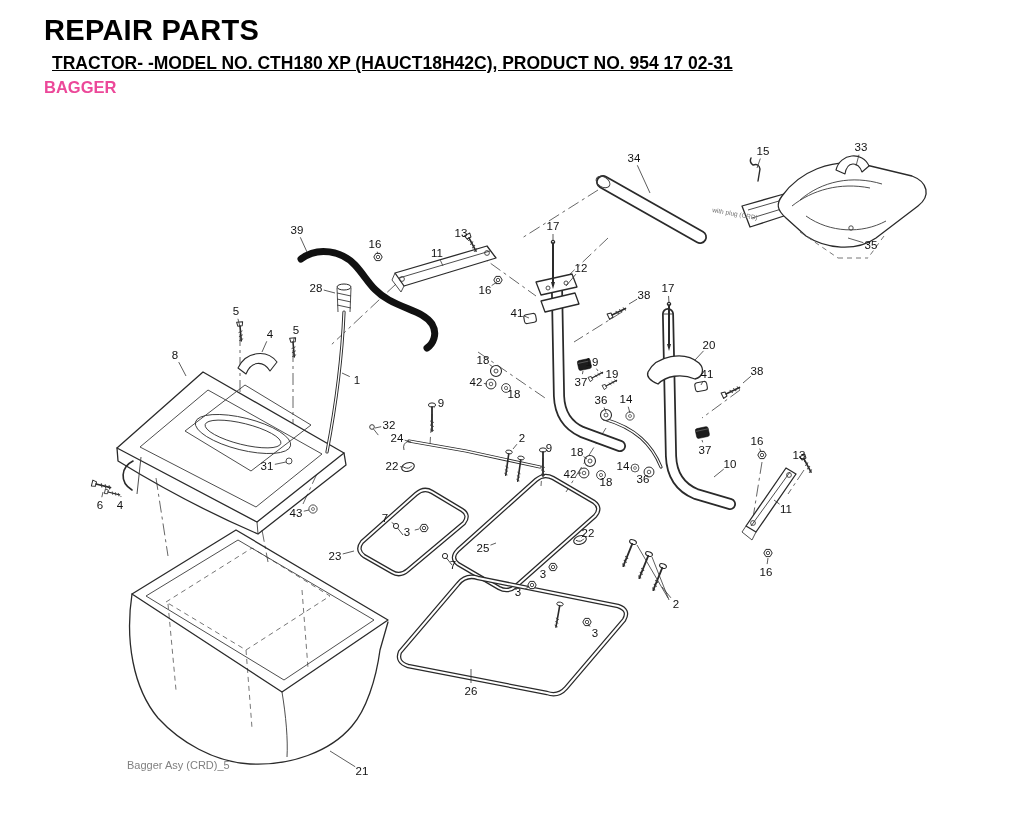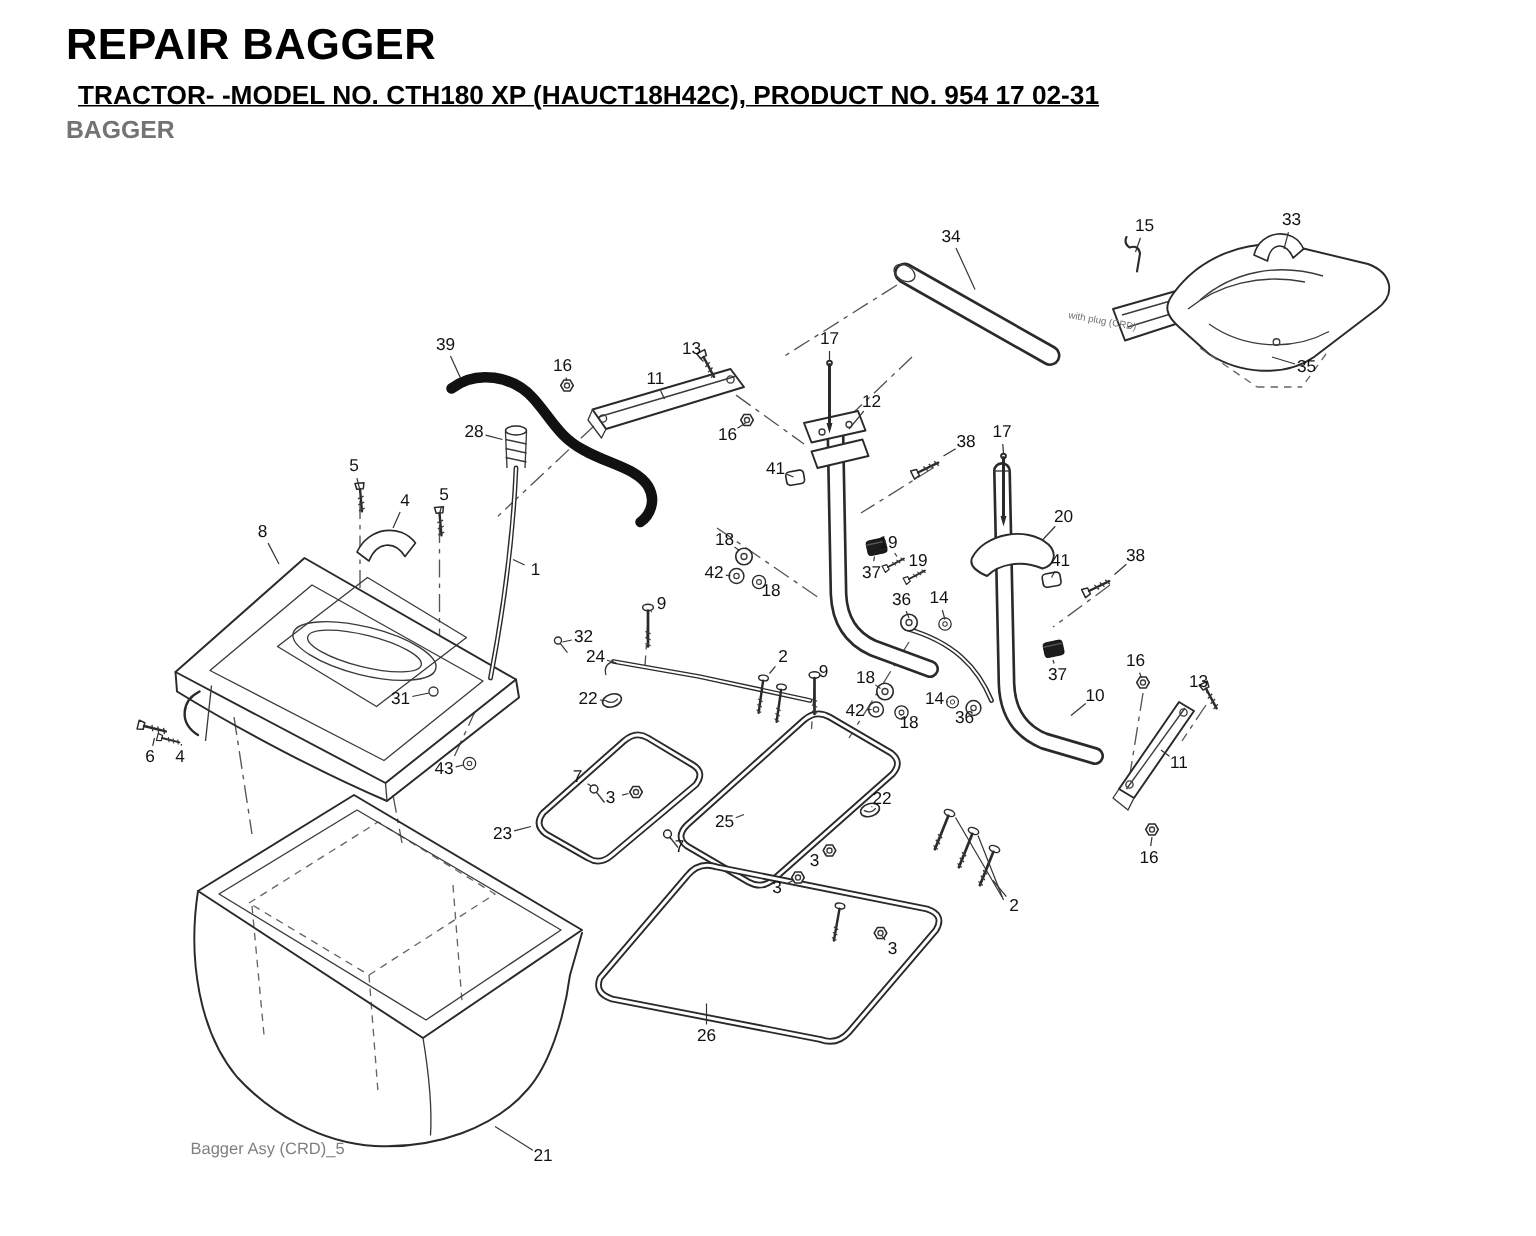--- a/index.html
+++ b/index.html
@@ -3,21 +3,21 @@
 <meta charset="utf-8">
 <style>
   html,body { margin:0; padding:0; background:#fff; }
   .page {
     position:relative; width:1024px; height:824px; background:#ffffff;
     overflow:hidden; font-family:"Liberation Sans", sans-serif;
   }
   header { position:absolute; top:14px; left:44px; z-index:2; }
   h1 { font-size:29px; font-weight:bold; margin:0; color:#000; letter-spacing:.3px; }
   h2 { font-size:17.5px; font-weight:bold; margin:6px 0 0 8px; color:#000;text-decoration:underline; }
-  h3 { font-size:16.5px; font-weight:bold; margin:4px 0 0 0; color:#737373; }
+  h3 { font-size:16.5px; font-weight:bold; margin:4px 0 0 0; color:#ec4899; }
   svg.diagram { position:absolute; top:0; left:0; }
 
   .ln    { stroke:#2a2a2a; fill:none; stroke-width:1.3; stroke-linejoin:round; stroke-linecap:round; }
   .thin  { stroke:#3a3a3a; fill:none; stroke-width:0.9; stroke-linejoin:round; }
   .fillw { fill:#ffffff; stroke:#2a2a2a; stroke-width:1.3; stroke-linejoin:round; }
   .dark  { fill:#1c1c1c; stroke:#000; stroke-width:.5; }
   .tube-o{ stroke:#2a2a2a; stroke-width:12; fill:none; stroke-linecap:round; stroke-linejoin:round; }
   .tube-i{ stroke:#ffffff; stroke-width:8.5; fill:none; stroke-linecap:round; stroke-linejoin:round; }
   .loop-o{ stroke:#2a2a2a; stroke-width:4.5; fill:none; stroke-linejoin:round; }
   .loop-i{ stroke:#ffffff; stroke-width:2;   fill:none; stroke-linejoin:round; }
@@ -28,21 +28,21 @@
   .leader{ stroke:#333; stroke-width:0.8; }
   .part-label { font:11.5px "Liberation Sans", sans-serif; fill:#111; text-anchor:middle; }
   .caption { font:11px "Liberation Sans", sans-serif; fill:#808080; }
   .note    { font:6.5px "Liberation Sans", sans-serif; fill:#707070; }
 </style>
 </head>
 <body>
 
 <div class="page">
   <header>
-    <h1>REPAIR BAGGER</h1>
+    <h1>REPAIR PARTS</h1>
     <h2>TRACTOR- -MODEL NO. CTH180 XP (HAUCT18H42C), PRODUCT NO. 954 17 02-31</h2>
     <h3>BAGGER</h3>
   </header>
 
   <svg class="diagram" width="1024" height="824" viewBox="0 0 1024 824">
     <defs>
       <g id="nut">
         <polygon points="4.2,0 2.1,3.6 -2.1,3.6 -4.2,0 -2.1,-3.6 2.1,-3.6" class="fillw" style="stroke-width:1"></polygon>
         <circle r="1.7" class="thin"></circle>
       </g>

